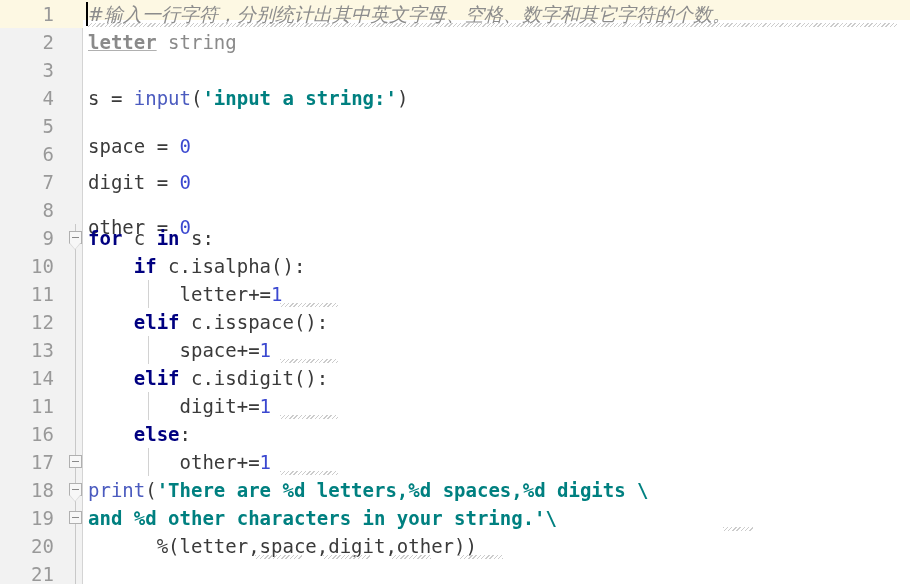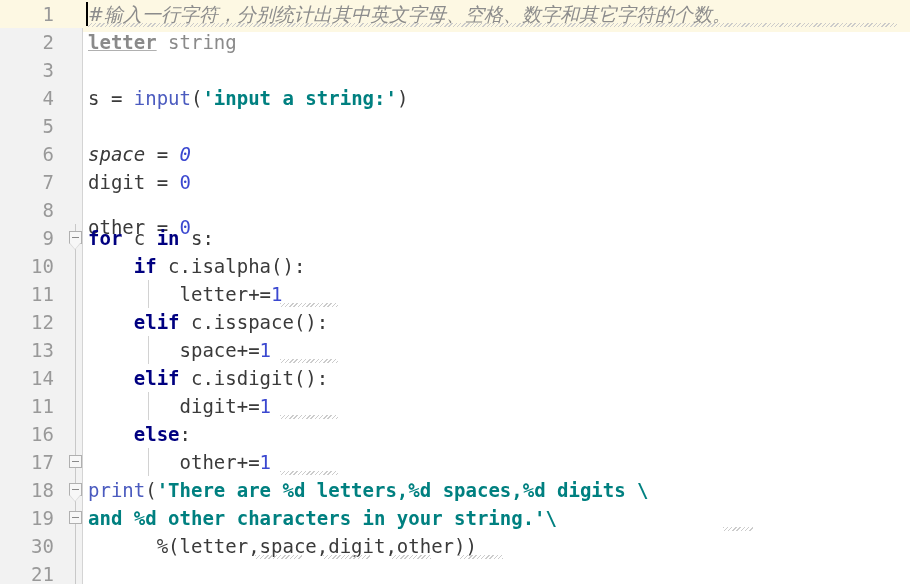--- a/index.html
+++ b/index.html
@@ -103,21 +103,21 @@
     position: absolute;
     left: 83px; top: 0;
     right: 0; height: 584px;
     background: #ffffff;
     overflow: hidden;
   }
   .code-row {
     position: absolute;
     left: 0;
     width: 827px;
-    height: 32px;
+    height: 20px;
     white-space: pre;
     font-size: 19px;
     line-height: 28px;
     font-family: "DejaVu Sans Mono", monospace;
     color: #2b2b2b;
   }
   .code-row.current { background: #fdf8e3; }
   .code-text {
     position: absolute;
     left: 5px;
@@ -220,41 +220,41 @@
       <div class="ln-row" style="top: 448px;">
         <span class="ln-num">17</span>
       </div>
       <div class="ln-row" style="top: 476px;">
         <span class="ln-num">18</span>
       </div>
       <div class="ln-row" style="top: 504px;">
         <span class="ln-num">19</span>
       </div>
       <div class="ln-row" style="top: 532px;">
-        <span class="ln-num">30</span>
+        <span class="ln-num">20</span>
       </div>
       <div class="ln-row" style="top: 560px;">
         <span class="ln-num">21</span>
       </div>
     </div>
   <div id="fold-markers">
       <div class="fold-box" style="left: 69px; top: 231px; position: absolute;"></div>
       <div class="fold-tri" style="left: 69px; top: 243px; position: absolute;"></div>
       <div class="fold-box" style="left: 69px; top: 455px; position: absolute;"></div>
       <div class="fold-box" style="left: 69px; top: 483px; position: absolute;"></div>
       <div class="fold-tri" style="left: 69px; top: 495px; position: absolute;"></div>
       <div class="fold-box" style="left: 69px; top: 511px; position: absolute;"></div>
     </div>
 
   <div class="code-area" id="code-area">
       <div class="code-row current" style="top: 0px;"><span class="code-text"><span class="t-comment">#输入一行字符，分别统计出其中英文字母、空格、数字和其它字符的个数。</span></span></div>
       <div class="code-row" style="top: 28px;"><span class="code-text"><span class="t-import">letter</span><span class="t-plain"> </span><span class="t-unused">string</span></span></div>
       <div class="code-row" style="top: 56px;"><span class="code-text"></span></div>
       <div class="code-row" style="top: 84px;"><span class="code-text"><span class="t-plain">s = </span><span class="t-builtin">input</span><span class="t-plain">(</span><span class="t-string">'input a string:'</span><span class="t-plain">)</span></span></div>
-      <div class="code-row" style="top: 140px; font-style: italic;"><span class="code-text"><span class="t-plain">space = </span><span class="t-number">0</span></span></div>
+      <div class="code-row" style="top: 132px;"><span class="code-text"><span class="t-plain">space = </span><span class="t-number">0</span></span></div>
       <div class="code-row" style="top: 168px;"><span class="code-text"><span class="t-plain">digit = </span><span class="t-number">0</span></span></div>
       <div class="code-row" style="top: 213px;"><span class="code-text"><span class="t-plain">other = </span><span class="t-number">0</span></span></div>
       <div class="code-row" style="top: 224px;"><span class="code-text"><span class="t-keyword">for</span><span class="t-plain"> c </span><span class="t-keyword">in</span><span class="t-plain"> s:</span></span></div>
       <div class="code-row" style="top: 252px;"><span class="code-text"><span class="t-plain">    </span><span class="t-keyword">if</span><span class="t-plain"> c.isalpha():</span></span></div>
       <div class="code-row" style="top: 280px;"><span class="code-text"><span class="t-plain">        letter+=</span><span class="t-number">1</span></span></div>
       <div class="code-row" style="top: 308px;"><span class="code-text"><span class="t-plain">    </span><span class="t-keyword">elif</span><span class="t-plain"> c.isspace():</span></span></div>
       <div class="code-row" style="top: 336px;"><span class="code-text"><span class="t-plain">        space+=</span><span class="t-number">1</span></span></div>
       <div class="code-row" style="top: 364px;"><span class="code-text"><span class="t-plain">    </span><span class="t-keyword">elif</span><span class="t-plain"> c.isdigit():</span></span></div>
       <div class="code-row" style="top: 392px;"><span class="code-text"><span class="t-plain">        digit+=</span><span class="t-number">1</span></span></div>
       <div class="code-row" style="top: 420px;"><span class="code-text"><span class="t-plain">    </span><span class="t-keyword">else</span><span class="t-plain">:</span></span></div>

